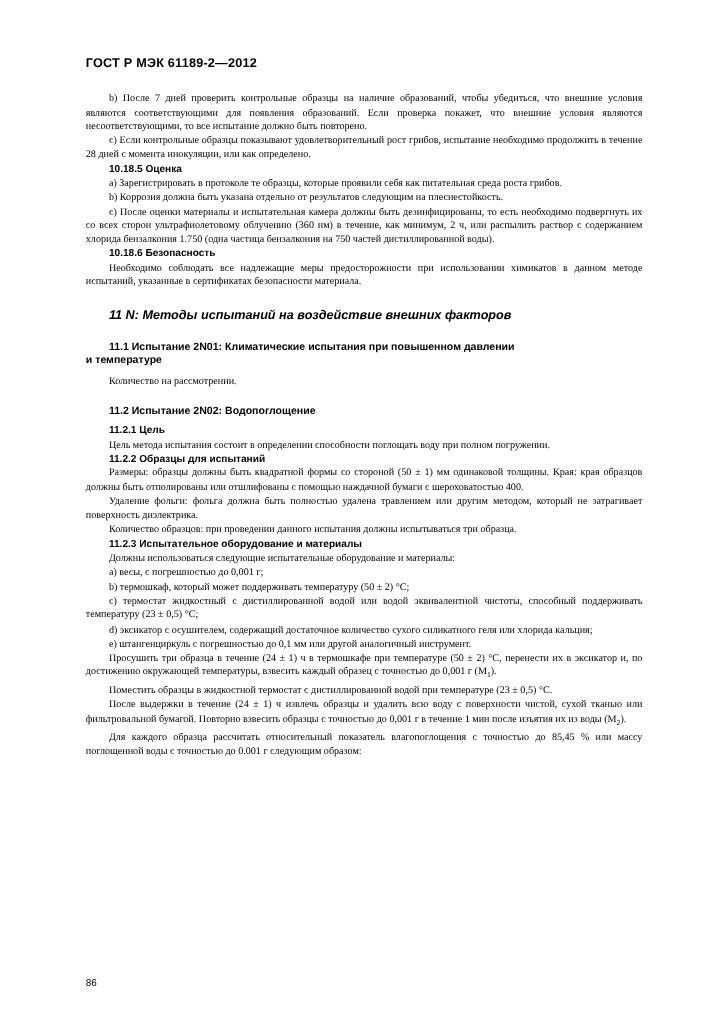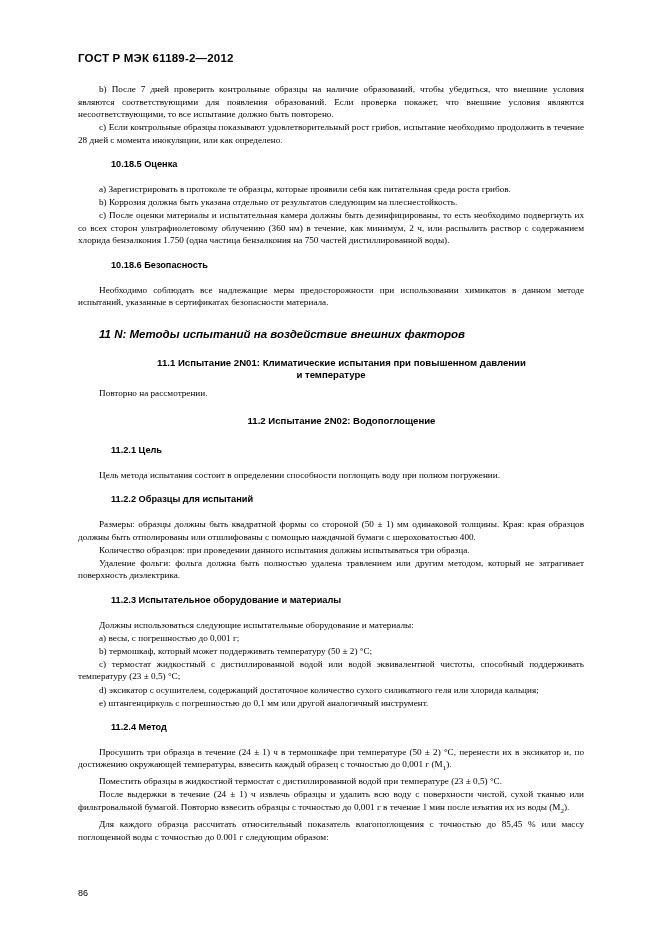--- a/index.html
+++ b/index.html
@@ -45,38 +45,37 @@
     text-justify: inter-word;
     font-family: Liberation Serif, serif;
   }
   p.ind {
     text-indent: 21px;
   }
   .sub {
     font-weight: bold;
     font-size: 9.2px;
     line-height: 12.6px;
-    margin: 12px;
+    margin: 0;
     text-indent: 21px;
   }
   h2.clause {
     font-size: 11.5px;
     font-weight: bold;
     margin: 18px 0 0 0;
     text-indent: 21px;
     line-height: 15px;
     font-style: italic;
   }
   h3.subclause {
     font-size: 9.6px;
     font-weight: bold;
     margin: 15px 0 0 0;
     text-indent: 21px;
     line-height: 12.6px;
-    text-align: center;
   }
   h3.subclause .cont {
     display: block;
     text-indent: 0;
   }
   .gap-xs { height: 5px; }
   .footer {
     position: absolute;
     left: 78px;
     top: 888px;
@@ -107,42 +106,41 @@
     <div class="sub">10.18.6 Безопасность</div>
     <p class="ind">Необходимо соблюдать все надлежащие меры предосторожности при использовании химикатов в данном методе испытаний, указанные в сертификатах безопасности материала.</p>
 
     <h2 class="clause">11 N: Методы испытаний на воздействие внешних факторов</h2>
 
     <h3 class="subclause">
       <span>11.1 Испытание 2N01: Климатические испытания при повышенном давлении</span>
       <span class="cont">и температуре</span>
     </h3>
     <div class="gap-xs"></div>
-    <p class="ind">Повторно на рассмотрении.</p>
+    <p class="ind">Количество на рассмотрении.</p>
 
     <h3 class="subclause">11.2 Испытание 2N02: Водопоглощение</h3>
     <div class="gap-xs"></div>
 
     <div class="sub">11.2.1 Цель</div>
     <p class="ind">Цель метода испытания состоит в определении способности поглощать воду при полном погружении.</p>
 
     <div class="sub">11.2.2 Образцы для испытаний</div>
     <p class="ind">Размеры: образцы должны быть квадратной формы со стороной (50 ± 1) мм одинаковой толщины. Края: края образцов должны быть отполированы или отшлифованы с помощью наждачной бумаги с шероховатостью 400.</p>
+    <p class="ind">Удаление фольги: фольга должна быть полностью удалена травлением или другим методом, который не затрагивает поверхность диэлектрика.</p>
     <p class="ind">Количество образцов: при проведении данного испытания должны испытываться три образца.</p>
-    <p class="ind">Удаление фольги: фольга должна быть полностью удалена травлением или другим методом, который не затрагивает поверхность диэлектрика.</p>
 
     <div class="sub">11.2.3 Испытательное оборудование и материалы</div>
     <p class="ind">Должны использоваться следующие испытательные оборудование и материалы:</p>
     <p class="ind">a) весы, с погрешностью до 0,001 г;</p>
     <p class="ind">b) термошкаф, который может поддерживать температуру (50 ± 2) °C;</p>
     <p class="ind">c) термостат жидкостный с дистиллированной водой или водой эквивалентной чистоты, способный поддерживать температуру (23 ± 0,5) °C;</p>
     <p class="ind">d) эксикатор с осушителем, содержащий достаточное количество сухого силикатного геля или хлорида кальция;</p>
     <p class="ind">e) штангенциркуль с погрешностью до 0,1 мм или другой аналогичный инструмент.</p>
 
-    <div class="sub">11.2.4 Метод</div>
     <p class="ind"><span>Просушить три образца в течение (24 ± 1) ч в термошкафе при температуре (50 ± 2) °C, перенести их в эксикатор и, по достижению окружающей температуры, взвесить каждый образец с точностью до 0,001 г (M</span><sub>1</sub><span>).</span></p>
     <p class="ind">Поместить образцы в жидкостной термостат с дистиллированной водой при температуре (23 ± 0,5) °C.</p>
     <p class="ind"><span>После выдержки в течение (24 ± 1) ч извлечь образцы и удалить всю воду с поверхности чистой, сухой тканью или фильтровальной бумагой. Повторно взвесить образцы с точностью до 0,001 г в течение 1 мин после изъятия их из воды (M</span><sub>2</sub><span>).</span></p>
     <p class="ind">Для каждого образца рассчитать относительный показатель влагопоглощения с точностью до 85,45 % или массу поглощенной воды с точностью до 0.001 г следующим образом:</p>
 
   </div>
 
   <div class="footer">86</div>
 
 </div>

